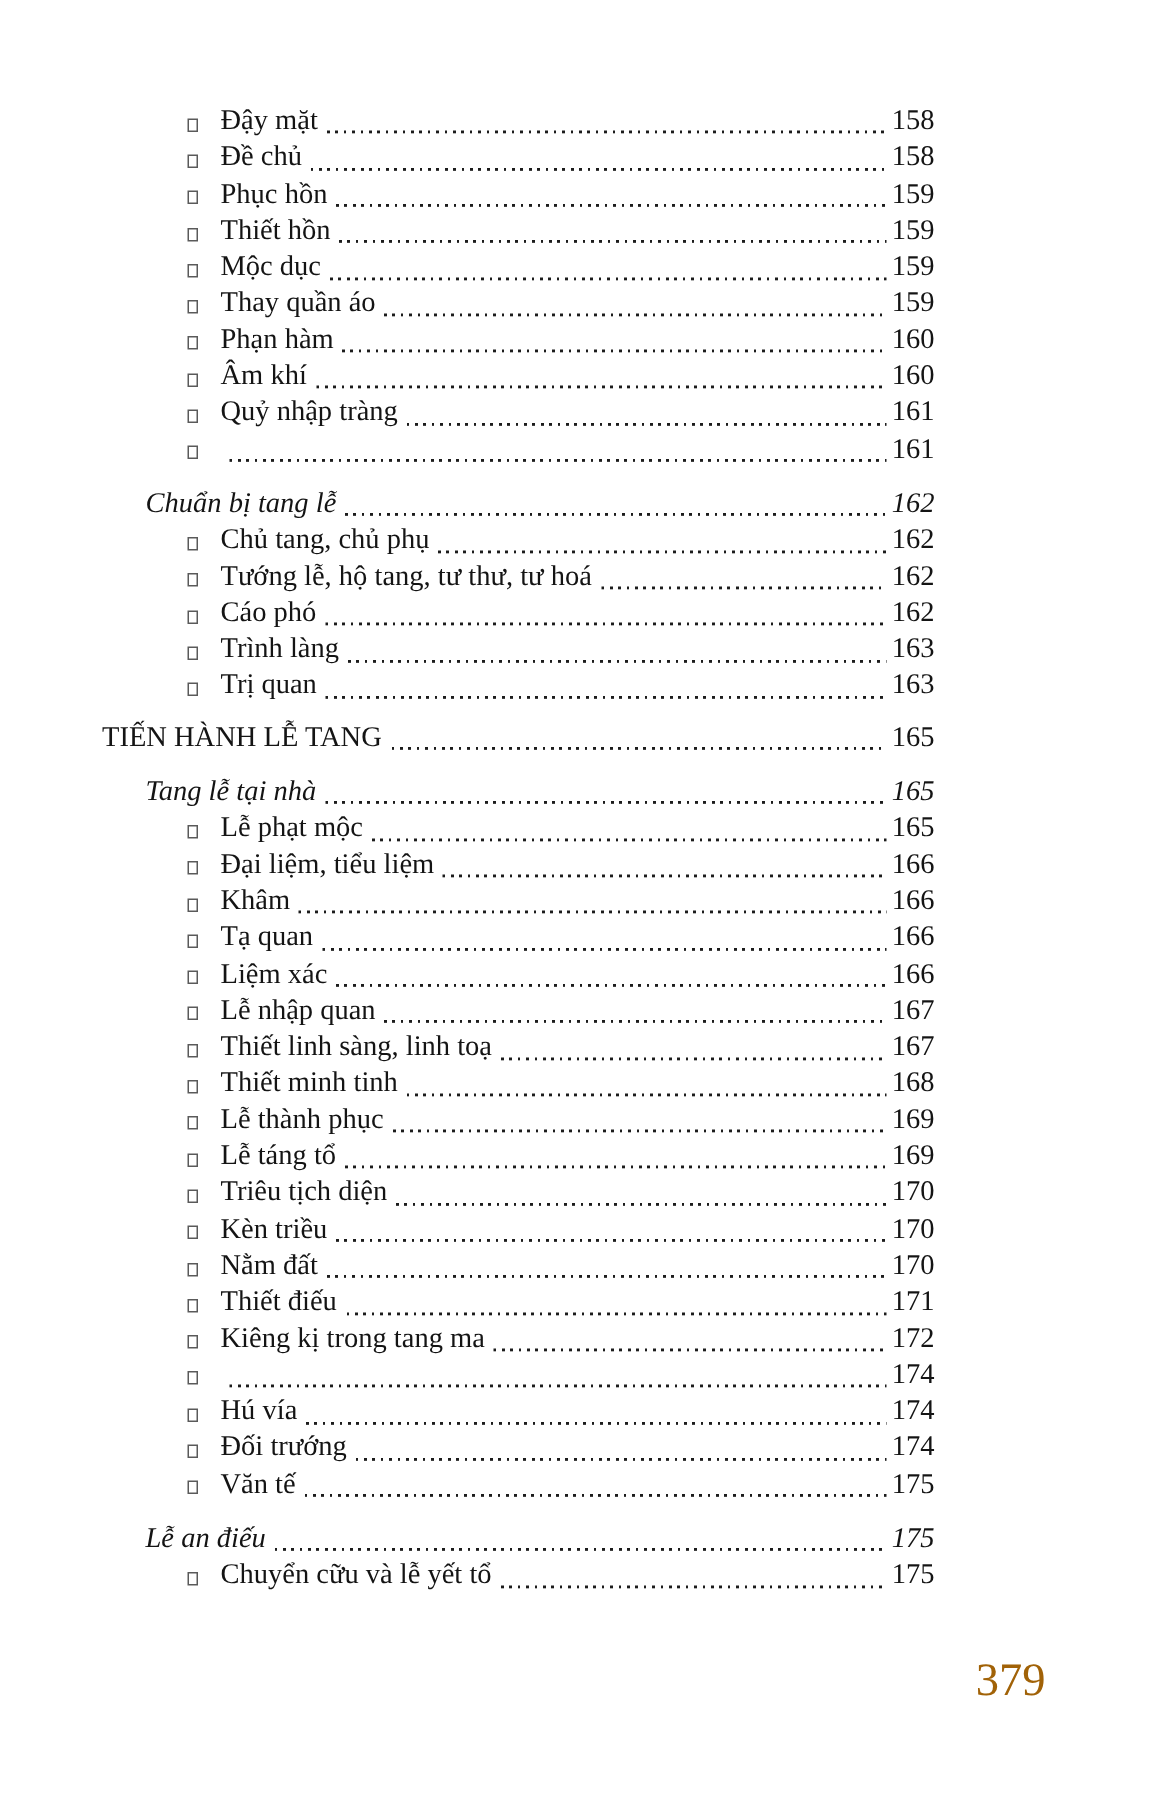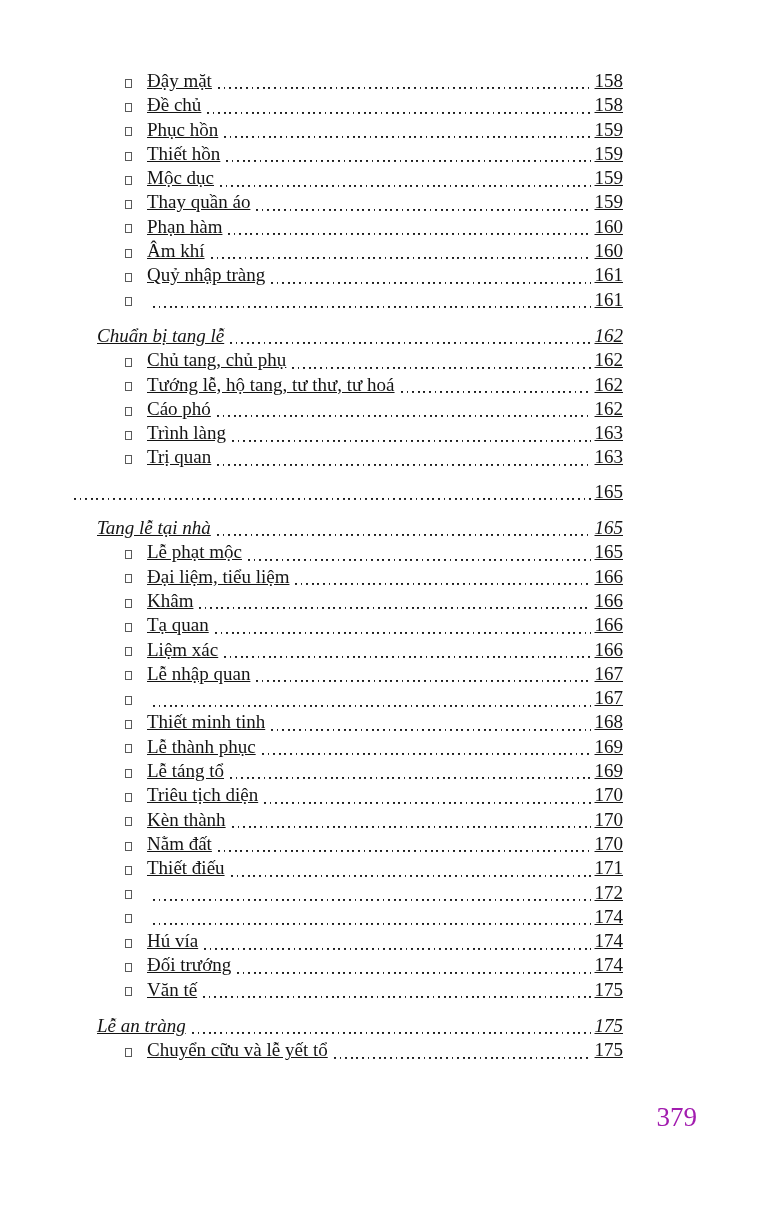--- a/index.html
+++ b/index.html
@@ -15,21 +15,20 @@
     position:absolute;
     inset:0;
     background:#ffffff;
   }
   .toc {
     position:absolute;
     top:70px;
     left:0;
     width:695px;
     padding:0 72px 0 68px;
-    text-decoration:underline;
   }
   .row {
     display:flex;
     align-items:baseline;
     height:24.3px;
     font-size:19px;
     white-space:nowrap;
   }
   .row.h1 { margin-top:10px; }
   .row.h2 {
@@ -57,22 +56,22 @@
     background-image:repeating-linear-gradient(to right, #1c1c1c 0 1.8px, transparent 1.8px 5.6px);
     background-size:100% 1.9px;
     background-repeat:no-repeat;
     background-position:left calc(100% - 5px);
   }
   .pagenum { flex:none; }
   .folio {
     position:absolute;
     top:1102px;
     right:72px;
-    font-size:27px;
-    color:#a21caf;
+    font-size:31px;
+    color:#a16207;
   }
 </style>
 </head>
 <body>
 
 <div class="page">
   <div class="toc" id="toc">
       <div class="row item">
         <span class="bullet"></span>
         <span class="title">Đậy mặt</span>
@@ -161,20 +160,21 @@
         <span class="leader"></span>
         <span class="pagenum">163</span>
       </div>
       <div class="row item">
         <span class="bullet"></span>
         <span class="title">Trị quan</span>
         <span class="leader"></span>
         <span class="pagenum">163</span>
       </div>
       <div class="row h1">
+        <span class="title">TIẾN HÀNH LỄ TANG</span>
         <span class="leader"></span>
         <span class="pagenum">165</span>
       </div>
       <div class="row h2">
         <span class="title">Tang lễ tại nhà</span>
         <span class="leader"></span>
         <span class="pagenum">165</span>
       </div>
       <div class="row item">
         <span class="bullet"></span>
@@ -207,20 +207,21 @@
         <span class="pagenum">166</span>
       </div>
       <div class="row item">
         <span class="bullet"></span>
         <span class="title">Lễ nhập quan</span>
         <span class="leader"></span>
         <span class="pagenum">167</span>
       </div>
       <div class="row item">
         <span class="bullet"></span>
+        <span class="title">Thiết linh sàng, linh toạ</span>
         <span class="leader"></span>
         <span class="pagenum">167</span>
       </div>
       <div class="row item">
         <span class="bullet"></span>
         <span class="title">Thiết minh tinh</span>
         <span class="leader"></span>
         <span class="pagenum">168</span>
       </div>
       <div class="row item">
@@ -236,38 +237,39 @@
         <span class="pagenum">169</span>
       </div>
       <div class="row item">
         <span class="bullet"></span>
         <span class="title">Triêu tịch diện</span>
         <span class="leader"></span>
         <span class="pagenum">170</span>
       </div>
       <div class="row item">
         <span class="bullet"></span>
-        <span class="title">Kèn thành</span>
+        <span class="title">Kèn triều</span>
         <span class="leader"></span>
         <span class="pagenum">170</span>
       </div>
       <div class="row item">
         <span class="bullet"></span>
         <span class="title">Nằm đất</span>
         <span class="leader"></span>
         <span class="pagenum">170</span>
       </div>
       <div class="row item">
         <span class="bullet"></span>
         <span class="title">Thiết điếu</span>
         <span class="leader"></span>
         <span class="pagenum">171</span>
       </div>
       <div class="row item">
         <span class="bullet"></span>
+        <span class="title">Kiêng kị trong tang ma</span>
         <span class="leader"></span>
         <span class="pagenum">172</span>
       </div>
       <div class="row item">
         <span class="bullet"></span>
         <span class="leader"></span>
         <span class="pagenum">174</span>
       </div>
       <div class="row item">
         <span class="bullet"></span>
@@ -281,21 +283,21 @@
         <span class="leader"></span>
         <span class="pagenum">174</span>
       </div>
       <div class="row item">
         <span class="bullet"></span>
         <span class="title">Văn tế</span>
         <span class="leader"></span>
         <span class="pagenum">175</span>
       </div>
       <div class="row h2">
-        <span class="title">Lễ an tràng</span>
+        <span class="title">Lễ an điếu</span>
         <span class="leader"></span>
         <span class="pagenum">175</span>
       </div>
       <div class="row item">
         <span class="bullet"></span>
         <span class="title">Chuyển cữu và lễ yết tổ</span>
         <span class="leader"></span>
         <span class="pagenum">175</span>
       </div>
     </div>

